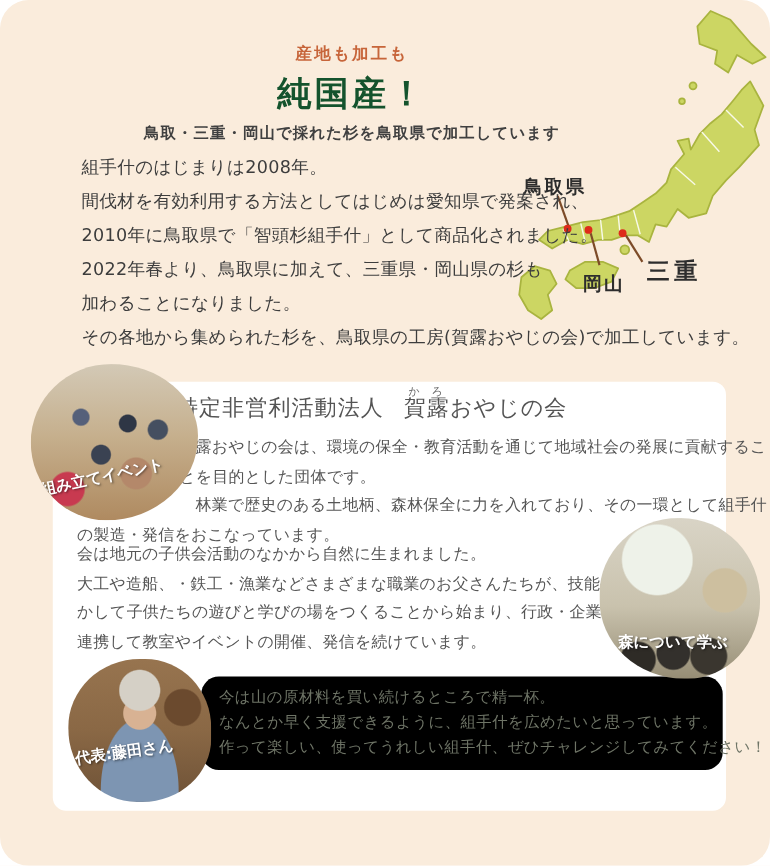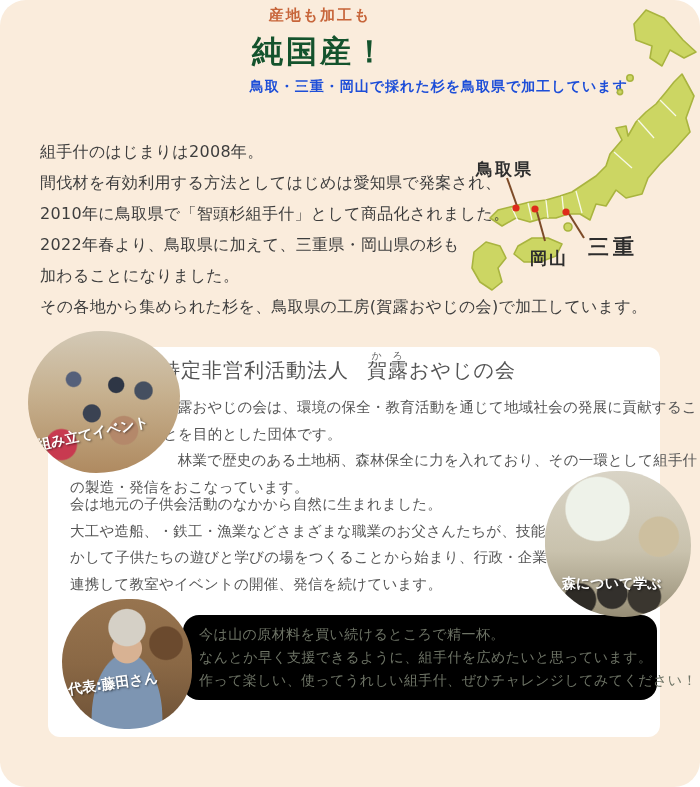--- a/index.html
+++ b/index.html
@@ -3,36 +3,36 @@
 <meta charset="utf-8">
 <style>
   html,body{margin:0;padding:0;background:#ffffff;}
   body{font-family:"DejaVu Sans","Liberation Sans",sans-serif;}
   .page{
     position:relative;width:700px;height:787px;margin:0 auto;
     background:#faecdc;border-radius:26px;overflow:hidden;
   }
 
   
-  .header{position:absolute;left:0;top:6px;width:628px;text-align:center;padding-left:12px;box-sizing:border-box;}
+  .header{position:absolute;left:0;top:40px;width:628px;text-align:center;padding-left:12px;box-sizing:border-box;}
   .h-tagline{font-size:15px;font-weight:700;color:#c7653a;letter-spacing:2px;}
   .h-title{font-size:31px;font-weight:700;color:#14532d;letter-spacing:3px;margin-top:8px;line-height:36px;}
-  .h-subtitle{font-size:14px;font-weight:700;color:#1d4ed8;letter-spacing:1px;margin-top:9px;text-align:right;}
+  .h-subtitle{font-size:14px;font-weight:700;color:#404040;letter-spacing:1px;margin-top:9px;}
 
   
   .map{position:absolute;left:460px;top:0;width:240px;height:295px;}
   .map svg{position:absolute;left:0;top:0;}
   .map-label{position:absolute;font-weight:700;color:#2d2d2d;white-space:nowrap;}
   .lbl-tottori{left:16px;top:158px;font-size:17px;letter-spacing:2px;}
   .lbl-okayama{left:70px;top:247px;font-size:17px;letter-spacing:2px;}
   .lbl-mie{left:128px;top:233px;font-size:21px;letter-spacing:4px;}
 
   
   .intro{position:absolute;left:40px;top:136px;width:630px;}
-  .intro div{font-size:16px;line-height:31px;color:#3d3d3d;white-space:nowrap;letter-spacing:0.3px;}
+  .intro div{font-size:16px;line-height:31px;color:#3d3d3d;white-space:nowrap;letter-spacing:0.3px;margin-left:34px;}
 
   
   .card{
     position:absolute;left:48px;top:347px;width:612px;height:390px;
     background:#ffffff;border-radius:12px;
   }
 
   
   .photo{position:absolute;overflow:hidden;}
   .photo-cap{position:absolute;color:#fff;font-weight:700;white-space:nowrap;

